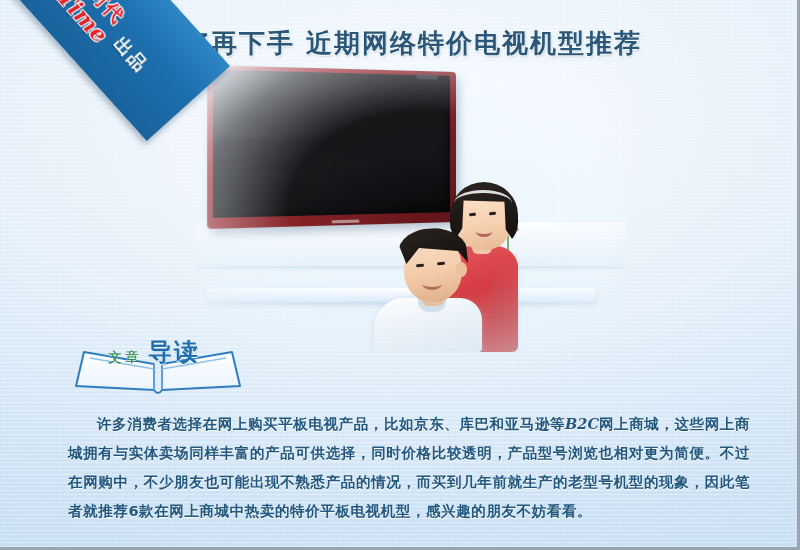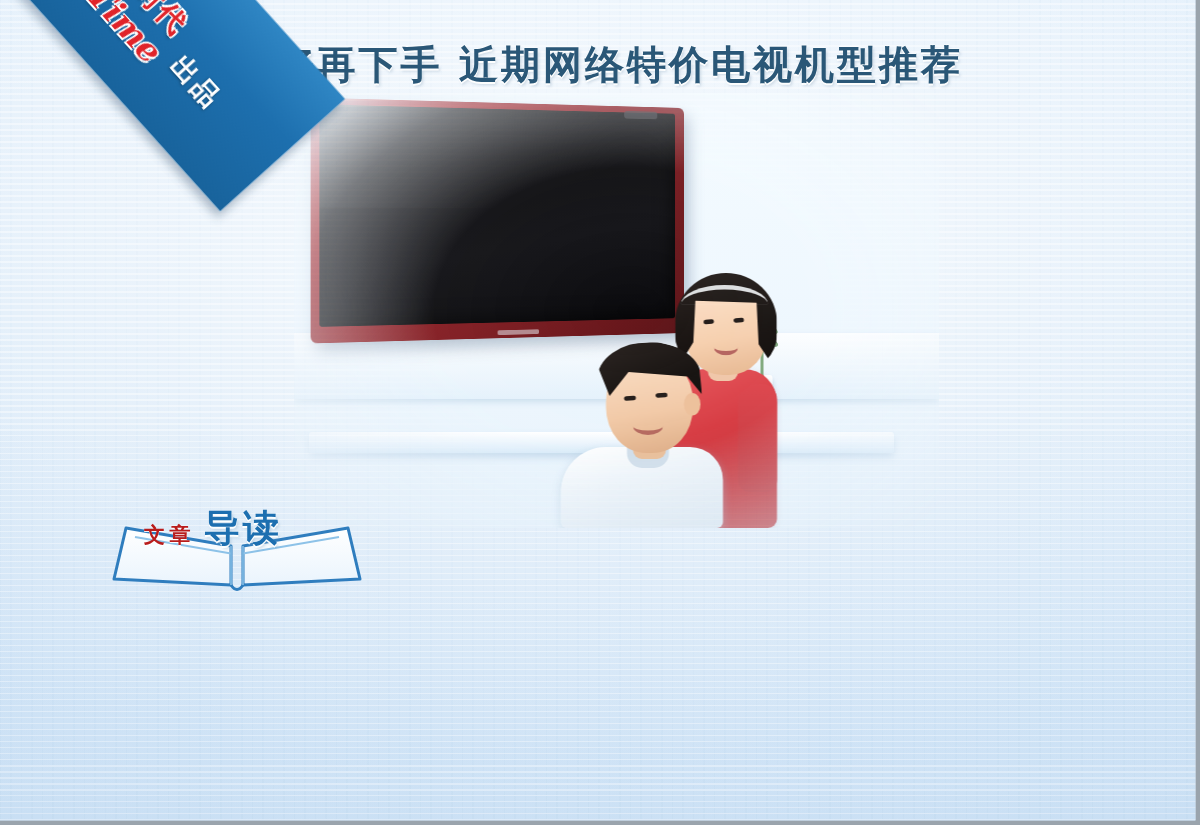--- a/index.html
+++ b/index.html
@@ -404,24 +404,25 @@
     position: absolute;
     left: 28px;
     top: 6px;
     display: flex;
     align-items: flex-end;
     gap: 6px;
     line-height: 1;
   }
   .guide-small {
     font-size: 14px;
-    font-weight: 700;
-    color: #b91c1c;
+    font-weight: 400;
+    color: #15803d;
     letter-spacing: 3px;
     text-shadow: 0 1px 0 rgba(255,255,255,.9);
+    margin-left: 12px;
   }
   .guide-big {
     font-size: 24px;
     font-weight: 700;
     color: #1d6fb0;
     letter-spacing: 2px;
     text-shadow:
       0 1px 0 rgba(255,255,255,.95),
       1px 2px 2px rgba(130,165,195,.35);
   }
@@ -537,14 +538,15 @@
       <path d="M158,24 L94,35" fill="none" stroke="#8dc2e8" stroke-width="1.4"></path>
       <path d="M86,30 L86,56" fill="none" stroke="#7fb8e2" stroke-width="1.2"></path>
       <path d="M94,30 L94,56" fill="none" stroke="#7fb8e2" stroke-width="1.2"></path>
     </svg>
     <div class="guide-labels">
       <span class="guide-small">文章</span>
       <span class="guide-big">导读</span>
     </div>
   </div>
 
+  <p class="lede"><span>许多消费者选择在网上购买平板电视产品，比如京东、库巴和亚马逊等</span><span class="b2c">B2C</span><span>网上商城，这些网上商城拥有与实体卖场同样丰富的产品可供选择，同时价格比较透明，产品型号浏览也相对更为简便。不过在网购中，不少朋友也可能出现不熟悉产品的情况，而买到几年前就生产的老型号机型的现象，因此笔者就推荐6款在网上商城中热卖的特价平板电视机型，感兴趣的朋友不妨看看。</span></p>
 
 </div>
 
 </body></html>

